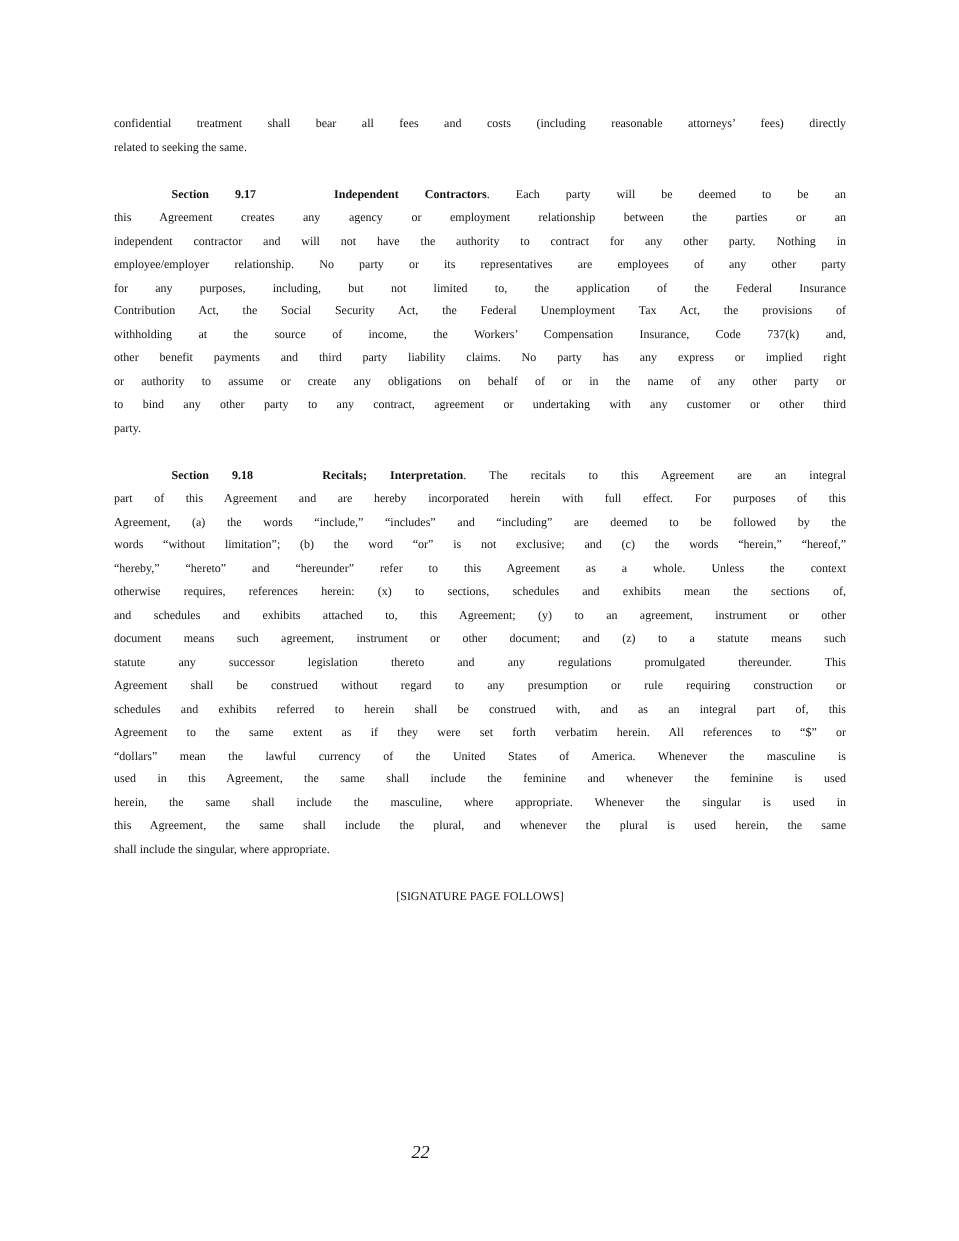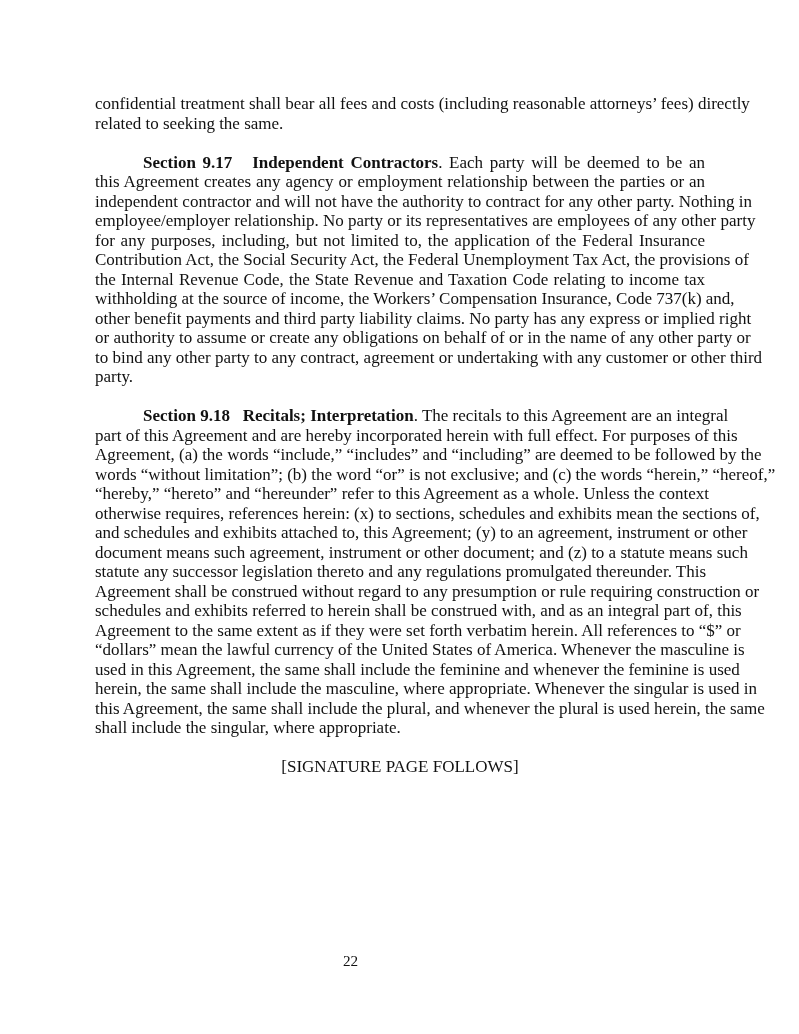--- a/index.html
+++ b/index.html
@@ -1,44 +1,43 @@
 <!DOCTYPE html>
 <html><head>
   <meta charset="utf-8">
   <style>
     html, body { margin: 0; padding: 0; background: #ffffff; }
     body { width: 799px; height: 1034px; position: relative; overflow: hidden;
            font-family: "Liberation Serif", "DejaVu Serif", serif; color: #111; }
-    .page { position: absolute; left: 95px; top: 94px; width: 610px; font-size: 17px; line-height: 19.5px; }
+    .page { position: absolute; left: 95px; top: 94px; width: 610px; font-size: 10px; line-height: 19.5px; }
     .para { margin: 0 0 19.5px 0; }
     .line { display: block; text-align: justify; text-align-last: justify; white-space: nowrap; height: 19.5px; }
     .line.last { text-align-last: left; }
     .indent { padding-left: 48px; }
     .b { font-weight: bold; }
     .center { text-align: center; margin-top: 17px; }
-    .pagenum { position: absolute; top: 952px; left: 0; width: 701px; text-align: center; font-size: 15.2px; }
+    .pagenum { position: absolute; top: 952px; left: 0; width: 701px; text-align: center; font-size: 15.2px; font-style: italic; }
   </style>
 </head>
 <body>
 
 <div class="page">
 
   <div class="para">
     <span class="line">confidential treatment shall bear all fees and costs (including reasonable attorneys’ fees) directly</span>
     <span class="line last">related to seeking the same.</span>
   </div>
 
   <div class="para">
     <span class="line indent"><span class="b">Section 9.17</span>&nbsp;&nbsp;&nbsp;<span class="b">Independent Contractors</span><span>.  Each party will be deemed to be an</span></span>
     <span class="line">this Agreement creates any agency or employment relationship between the parties or an</span>
     <span class="line">independent contractor and will not have the authority to contract for any other party.  Nothing in</span>
     <span class="line">employee/employer relationship.  No party or its representatives are employees of any other party</span>
     <span class="line">for any purposes, including, but not limited to, the application of the Federal Insurance</span>
     <span class="line">Contribution Act, the Social Security Act, the Federal Unemployment Tax Act, the provisions of</span>
-    <span class="line">the Internal Revenue Code, the State Revenue and Taxation Code relating to income tax</span>
     <span class="line">withholding at the source of income, the Workers’ Compensation Insurance, Code 737(k) and,</span>
     <span class="line">other benefit payments and third party liability claims.  No party has any express or implied right</span>
     <span class="line">or authority to assume or create any obligations on behalf of or in the name of any other party or</span>
     <span class="line">to bind any other party to any contract, agreement or undertaking with any customer or other third</span>
     <span class="line last">party.</span>
   </div>
 
   <div class="para">
     <span class="line indent"><span class="b">Section 9.18</span>&nbsp;&nbsp;&nbsp;<span class="b">Recitals; Interpretation</span><span>.  The recitals to this Agreement are an integral</span></span>
     <span class="line">part of this Agreement and are hereby incorporated herein with full effect.  For purposes of this</span>

